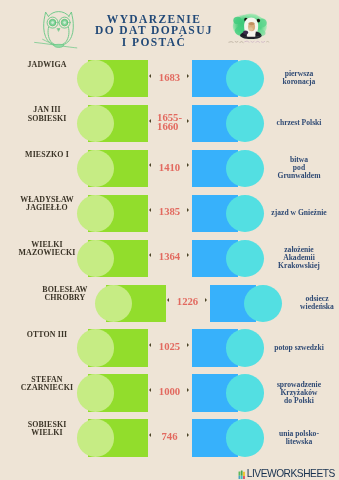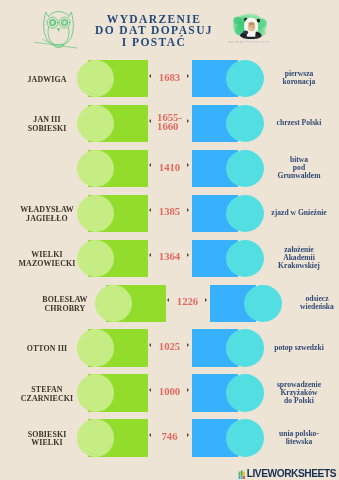--- a/index.html
+++ b/index.html
@@ -10,21 +10,21 @@
   
   #owl-logo{position:absolute;left:32px;top:5px;width:48px;height:46px;}
   #title{position:absolute;left:88.5px;top:14.2px;width:131px;text-align:center;
          color:#234A78;font-weight:bold;font-size:11.5px;line-height:11.2px;
          letter-spacing:1.4px;}
   #panda-logo{position:absolute;left:224px;top:4px;width:54px;height:48px;}
 
   
   .row{position:absolute;left:0;width:339px;height:37.5px;}
   .person{position:absolute;left:10.5px;top:1.4px;width:73px;height:37.5px;
-          display:flex;align-items:center;justify-content:center;
+          display:flex;justify-content:center;
           color:#3A3326;font-weight:bold;font-size:7.9px;line-height:8.4px;
           letter-spacing:0.12px;text-align:center;}
   .gcirc{position:absolute;left:76.8px;top:0;width:37.4px;height:37.4px;
          border-radius:50%;background:#C6EC84;}
   .gbox{position:absolute;left:88px;top:0;width:60.4px;height:37.4px;background:#92DD2C;}
   .arrowL{position:absolute;left:149.1px;top:13.8px;width:0;height:0;
           border-top:2.7px solid transparent;border-bottom:2.7px solid transparent;
           border-right:2.9px solid #4C4427;}
   .date{position:absolute;left:153px;top:-1.3px;width:33px;height:37.5px;
         display:flex;align-items:center;justify-content:center;
@@ -37,21 +37,21 @@
   .bcirc{position:absolute;left:226.2px;top:0;width:38.1px;height:37.4px;
          border-radius:50%;background:#53DFE2;}
   .event{position:absolute;left:263px;top:-0.3px;width:72px;height:37.5px;
          display:flex;align-items:center;justify-content:center;
          color:#2F4A74;font-weight:bold;font-size:7.6px;line-height:8.1px;
          text-align:center;}
 
   
   #lw{position:absolute;left:236.5px;top:468.6px;display:flex;align-items:flex-end;}
   #lw-mark{width:9.2px;height:9.6px;margin-right:1.0px;margin-bottom:-0.4px;}
-  #lw-text{color:#16304F;font-weight:bold;font-size:10.2px;letter-spacing:-0.45px;
+  #lw-text{color:#16304F;font-weight:normal;font-size:10.2px;letter-spacing:-0.45px;
            font-family:"Liberation Sans",sans-serif;line-height:10.2px;}
 </style>
 </head>
 <body>
 
 <div id="page">
 
   <svg id="owl-logo" viewBox="32 5 48 46">
     <g fill="none" stroke="#6DC888" stroke-width="0.95" stroke-linecap="round" stroke-linejoin="round">
 
@@ -190,20 +190,25 @@
         <div class="arrowR"></div>
         <div class="bbox"></div>
         <div class="bcirc"></div>
         <div class="event">
           <div>
             <div>chrzest Polski</div>
           </div>
         </div>
       </div>
       <div class="row" style="top: 149.68px;">
+        <div class="person">
+          <div>
+            <div>MIESZKO I</div>
+          </div>
+        </div>
         <div class="gbox"></div>
         <div class="gcirc"></div>
         <div class="arrowL"></div>
         <div class="date">
           <div>
             <div>1410</div>
           </div>
         </div>
         <div class="arrowR"></div>
         <div class="bbox"></div>

